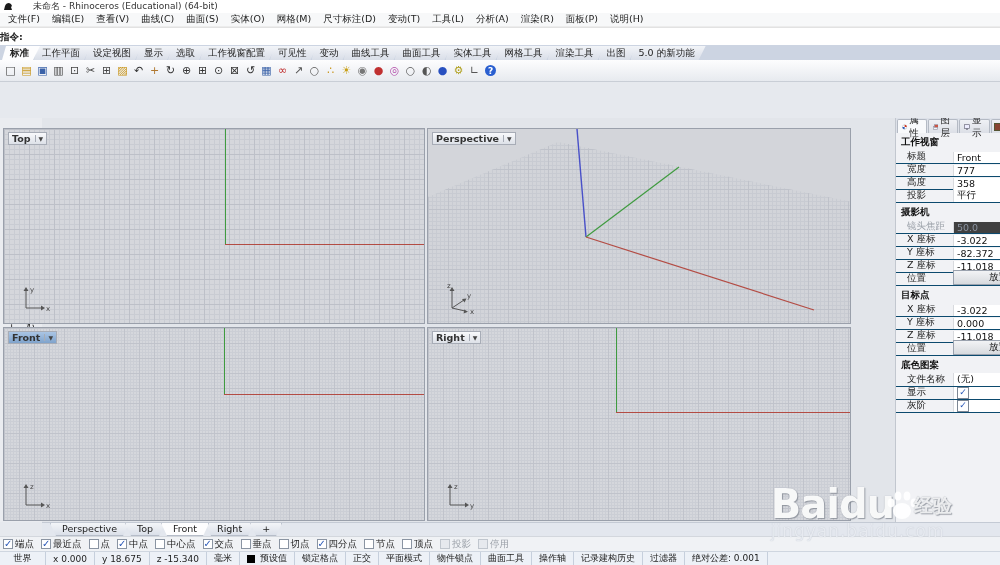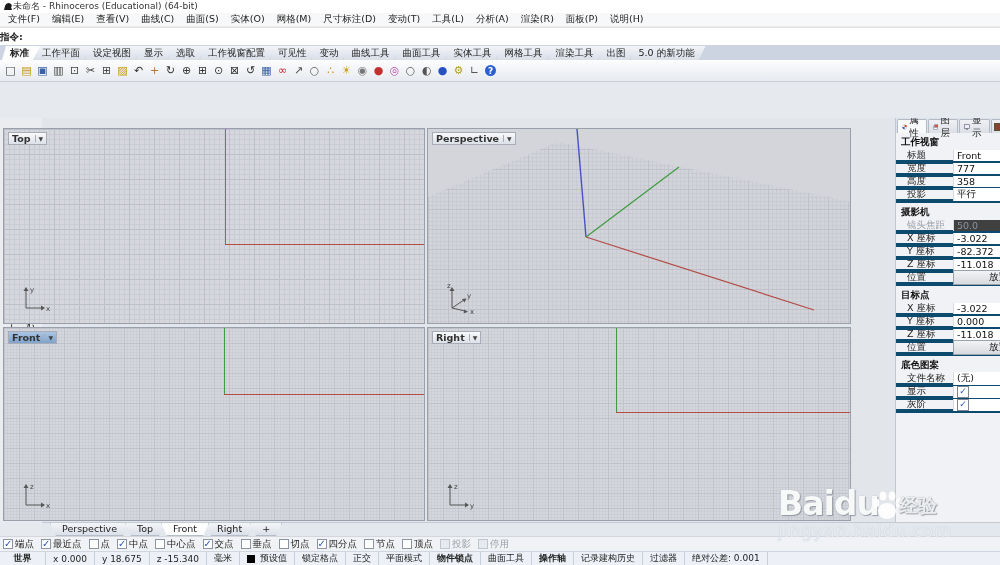--- a/index.html
+++ b/index.html
@@ -1,20 +1,20 @@
 <!DOCTYPE html>
 <html><head>
 <meta charset="utf-8">
 <style>
   *{box-sizing:border-box;margin:0;padding:0}
   body{font-family:"DejaVu Sans","Liberation Sans",sans-serif;font-size:9.5px;color:#222;background:#fff}
   #app{position:relative;width:1000px;height:565px;background:#e6e9ee;overflow:hidden}
 
   
-  .titlebar{height:13px;background:#fff;display:flex;align-items:center;gap:0;padding-left:3px;font-size:9px;color:#333}
+  .titlebar{height:13px;background:#fff;display:flex;align-items:center;gap:20px;padding-left:3px;font-size:9px;color:#333}
   .menubar{height:14px;background:#f7f8f9;display:flex;align-items:center;padding-left:2px;border-bottom:1px solid #ececec}
   .mitem{padding:0 6px;cursor:default}
 
   
   .cmdhist{height:36px;background:#fff;padding:2px 5px;color:#333;line-height:12px}
   .cmdprompt{height:18px;background:#fff;border-top:1px solid #e2e2e2;padding:3px 0;font-weight:bold}
 
   
   .ttabs{height:15px;background:#ccd4e2;display:flex;align-items:flex-end;padding-left:2px}
   .ttab{position:relative;height:14px;line-height:14px;padding:0 11px 0 8px;background:linear-gradient(#f2f4f8,#d9dee8);
@@ -56,21 +56,21 @@
     clip-path:polygon(0 68px,130px 13px,424px 73px,424px 196px,0 196px)}
   .persp-axes{position:absolute;inset:0}
 
   
   .panel{position:absolute;left:895px;top:0;width:105px;height:404px;background:#f1f2f5;border-left:1px solid #c2c7cf;overflow:hidden}
   .ptabs{height:15px;display:flex;align-items:flex-end;background:#dde1e9;padding-left:1px}
   .ptab{height:14px;display:flex;align-items:center;gap:2px;padding:0 4px;background:linear-gradient(#eff1f5,#dcdfe6);
         border:1px solid #b4bac4;border-bottom:none;border-radius:2px 2px 0 0;margin-right:1px;cursor:pointer}
   .ptab.active{background:#f8f9fb}
   .psec{font-weight:bold;padding:3px 0 2px 5px;color:#111}
-  .prow{display:flex;height:13px;align-items:center;border-bottom:4px solid #0c4a6e}
+  .prow{display:flex;height:13px;align-items:flex-end;border-bottom:1px solid #0c4a6e}
   .pl{width:57px;padding-left:11px;display:flex;align-items:center;color:#222}
   .pv{flex:1;background:#fff;border-left:1px solid #d8dade;padding-left:3px;display:flex;align-items:center;color:#111}
   .prow.dis .pl{color:#9aa0a8}
   .prow.dis .pv{background:#404040;color:#8a93a0}
   .prow.t-button .pv{background:linear-gradient(#f2f3f5,#d7dade);border:1px solid #9aa2ae;justify-content:flex-end;padding-right:1px;margin-right:-10px;font-weight:normal}
   .prow.t-check .pv::before{content:"✓";width:10px;height:10px;background:#fff;border:1px solid #7d8794;color:#2a58b8;
         font-size:9px;line-height:9px;text-align:center;display:inline-block}
 
   
   .btabs{position:absolute;left:42px;top:522px;width:958px;height:14px;background:#e3e7ee;border-top:1px solid #c4cad4;display:flex;align-items:flex-start;padding-left:8px}
@@ -79,31 +79,31 @@
   .btab.active{background:#fdfdfe;z-index:2;position:relative}
   .osnap{position:absolute;left:0;top:536px;width:1000px;height:15px;background:#f0f2f5;border-top:1px solid #d3d7dd;
          display:flex;align-items:center;padding-left:3px;gap:7px}
   .oitem{display:flex;align-items:center;gap:2px;cursor:pointer}
   .cb{width:10px;height:10px;background:#fff;border:1px solid #8a94a2;position:relative;flex:none}
   .oitem.on .cb::after{content:"✓";position:absolute;left:0;top:-2px;color:#2a58b8;font-size:10px}
   .oitem.dis{color:#9aa0a8}
   .oitem.dis .cb{background:#e6e9ee;border-color:#c0c6ce}
   .status{position:absolute;left:0;top:551px;width:1000px;height:14px;background:#edf1f7;border-top:1px solid #cfd6e0;display:flex;font-size:9px}
   .scell{display:flex;align-items:center;padding:0 7px;border-right:1px solid #c6cfdc;gap:3px;white-space:nowrap}
-  .scell.bold{font-weight:bold}
+  .scell.bold{font-weight:normal}
   .scell.has-sw::before{content:"";width:8px;height:8px;background:#000;display:inline-block;margin-right:2px}
   .status .fill{flex:1;border-right:none}
   .status .scell:nth-child(1){min-width:46px;justify-content:center}
   .status .scell:nth-child(2),.status .scell:nth-child(3),.status .scell:nth-child(4){min-width:46px}
 
   
   .wm{position:absolute;right:48px;bottom:24px;z-index:50;text-align:left;pointer-events:none}
   .wm-brand{display:flex;align-items:flex-end;gap:1px;font-weight:bold;
             color:rgba(255,255,255,0.92);text-shadow:0 0 1px #9aa0a8,1px 1px 1px rgba(120,125,135,.7)}
-  .wm-baidu{font-size:33px;line-height:30px;letter-spacing:-1px}
+  .wm-baidu{font-size:40px;line-height:30px;letter-spacing:-1px}
   .wm-suffix{font-size:19px;line-height:28px;color:rgba(255,255,255,0.8)}
   .wm-url{font-size:17px;color:rgba(235,238,244,0.9);text-shadow:0 0 1px #b8bec8;margin-top:2px;letter-spacing:1px}
 </style>
 </head>
 <body>
 
 <div id="app">
 
   <div class="titlebar">
     <svg width="10" height="10" viewBox="0 0 10 10">

